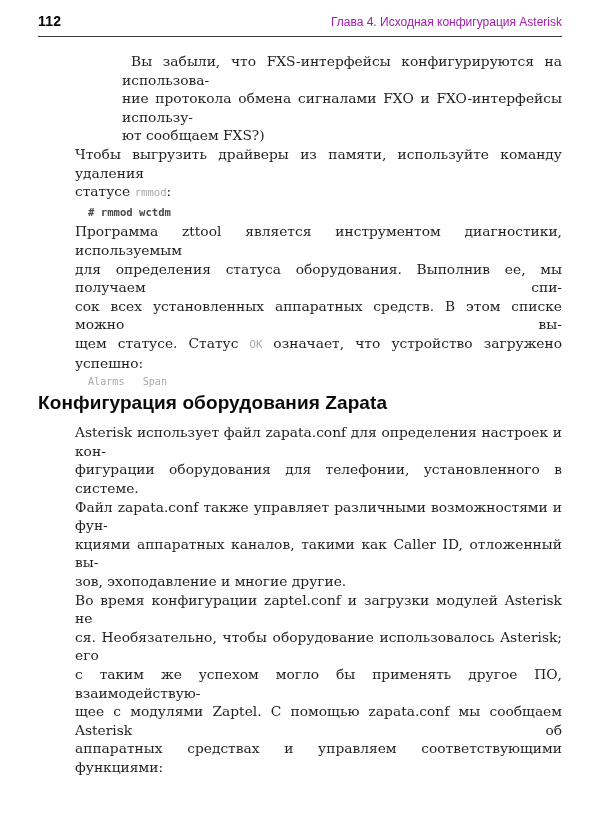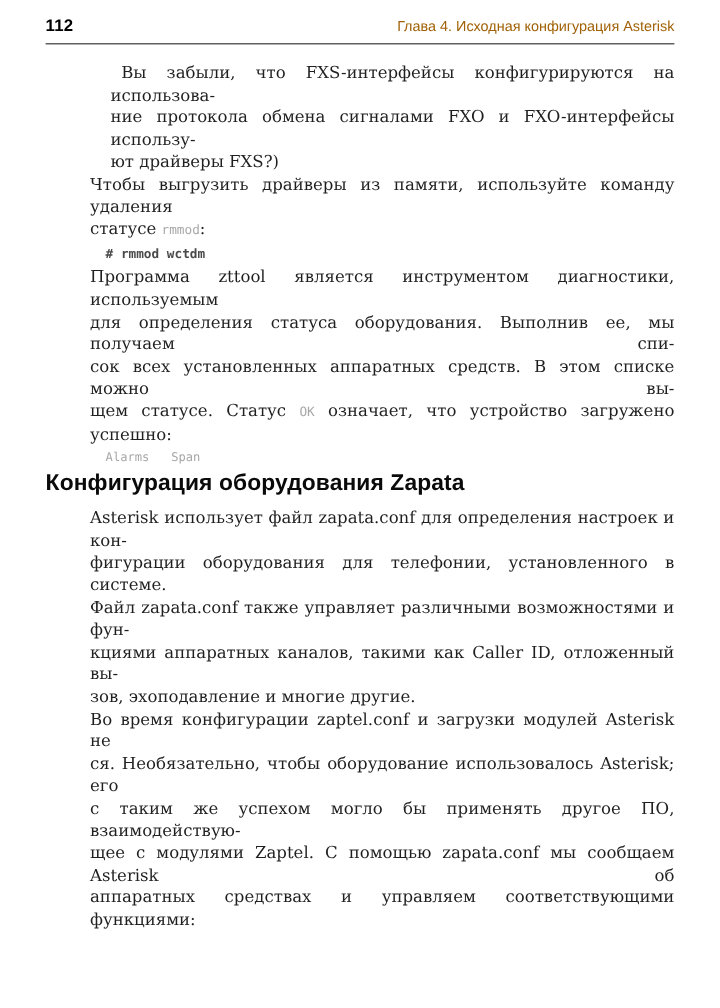--- a/index.html
+++ b/index.html
@@ -18,29 +18,29 @@
   .page-header{
     padding-top:13px;
     display:flex;
     justify-content:space-between;
     align-items:flex-end;
     border-bottom:1.5px solid #3a3a3a;
     padding-bottom:7px;
     font-family:"Liberation Sans", sans-serif;
   }
   .page-number{font-size:14px;font-weight:bold;color:#000;letter-spacing:.2px;}
-  .chapter-title{font-size:12px;color:#a16207;text-align:right;}
+  .chapter-title{font-size:12px;color:#a21caf;text-align:right;}
   
   .body-flow{padding-top:15px;}
   .para,.block-quote{
     margin:0 0 0 37px;
     font-size:13.8px;
     line-height:18.6px;
   }
-  .block-quote{margin-left:54px;}
+  .block-quote{margin-left:84px;}
   .block-quote .t-line:first-child{text-indent:9px;}
   .t-line{
     text-align:justify;
     text-align-last:justify;
     white-space:normal;
   }
   .para .t-line:last-child,
   .block-quote .t-line:last-child{text-align-last:left;}
   
   .code-command,.code-output,.code-listing{
@@ -82,21 +82,21 @@
 <div class="page">
   <div class="content">
     <div class="page-header">
       <span class="page-number">112</span>
       <span class="chapter-title">Глава 4. Исходная конфигурация Asterisk</span>
     </div>
     <div class="body-flow">
         <div class="block-quote">
           <div class="t-line">Вы забыли, что FXS-интерфейсы конфигурируются на использова-</div>
           <div class="t-line">ние протокола обмена сигналами FXO и FXO-интерфейсы использу-</div>
-          <div class="t-line">ют драйверы FXS?)</div>
+          <div class="t-line">ют сообщаем FXS?)</div>
         </div>
         <div class="para">
           <div class="t-line">Чтобы выгрузить драйверы из памяти, используйте команду удаления</div>
           <div class="t-line"><span>статусе </span><span class="inline-code">rmmod</span><span>:</span></div>
         </div>
         <div class="code-command">
           <div class="c-line"># rmmod wctdm</div>
         </div>
         <div class="para">
           <div class="t-line">Программа zttool является инструментом диагностики, используемым</div>

